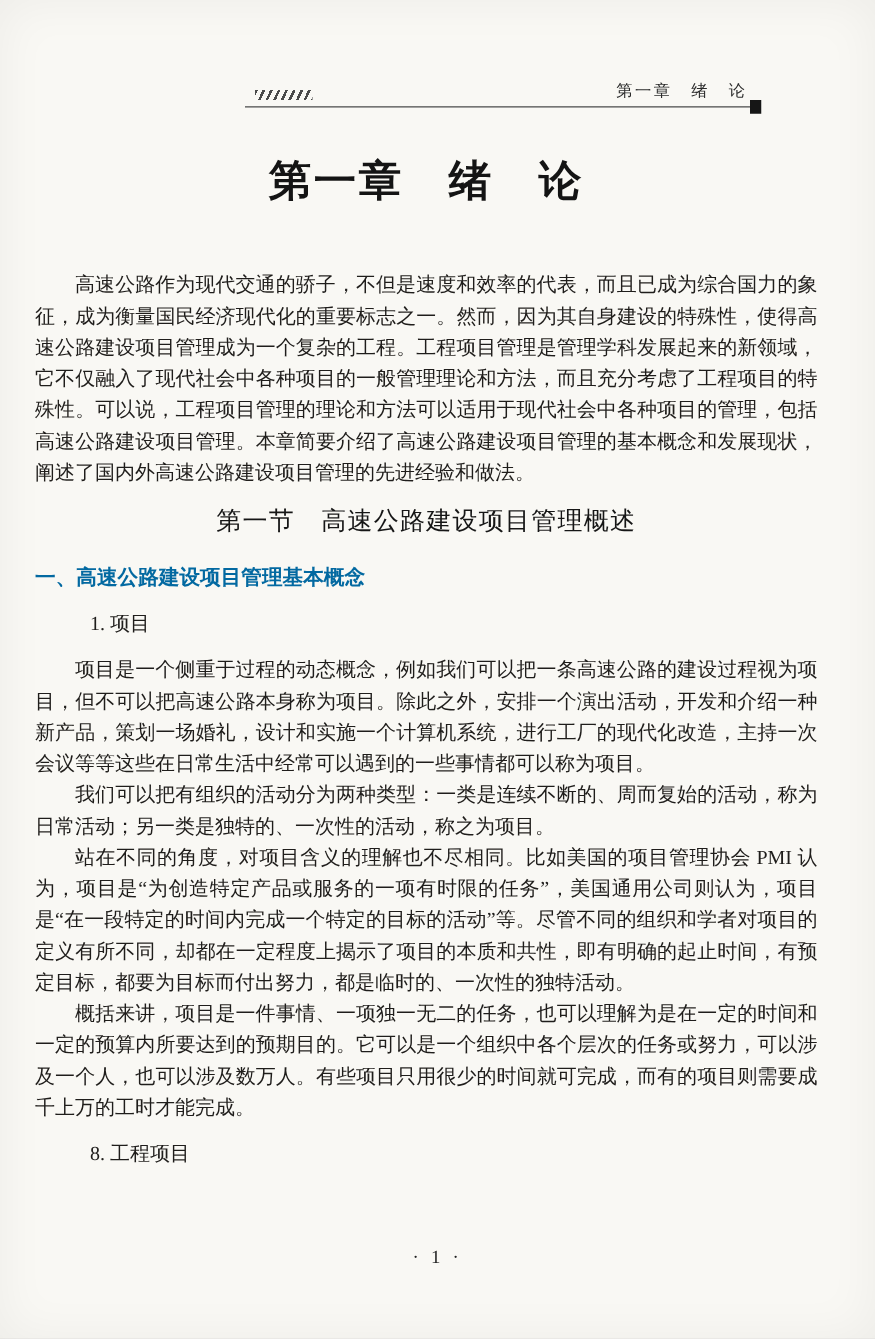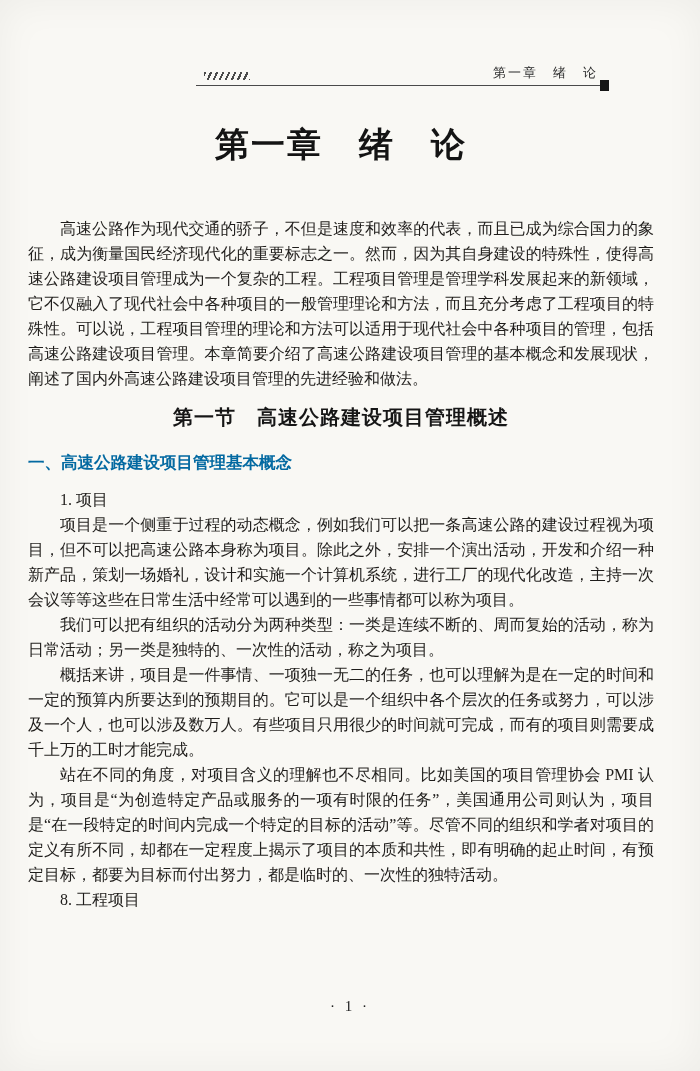--- a/index.html
+++ b/index.html
@@ -37,27 +37,27 @@
     margin: 58px 0 0; text-align: center;
     font-size: 34px; font-weight: bold; letter-spacing: 2px; color: #141414;
   }
 
   
   .body-text { margin-top: 48px; font-size: 16px; line-height: 25px; text-align: justify; }
   .para { margin: 0; text-indent: 2em; }
 
   .section-title {
     margin: 14px 0 20px; text-align: center;
-    font-size: 20px; font-weight: bold; letter-spacing: 1px; color: #161616;
+    font-size: 20px; font-weight: normal; letter-spacing: 1px; color: #161616;
   }
   .subsection-title {
     margin: 0 0 12px; font-size: 16.5px; font-weight: bold; color: #0369a1;
     font-family: "Liberation Sans", "DejaVu Sans", sans-serif;
   }
-  .item-label { margin: 0; text-indent: 2em; }
+  .item-label { margin: 12px; text-indent: 2em; }
 
   .page-number {
     position: absolute; left: 0; right: 0; bottom: 56px;
     text-align: center; font-size: 15px; color: #222; letter-spacing: 3px;
   }
 </style>
 </head>
 <body>
 
 <div class="page">
@@ -81,23 +81,23 @@
     <h2 class="section-title">第一节　高速公路建设项目管理概述</h2>
 
     <h3 class="subsection-title">一、高速公路建设项目管理基本概念</h3>
 
     <p class="item-label">1. 项目</p>
 
     <p class="para">项目是一个侧重于过程的动态概念，例如我们可以把一条高速公路的建设过程视为项目，但不可以把高速公路本身称为项目。除此之外，安排一个演出活动，开发和介绍一种新产品，策划一场婚礼，设计和实施一个计算机系统，进行工厂的现代化改造，主持一次会议等等这些在日常生活中经常可以遇到的一些事情都可以称为项目。</p>
 
     <p class="para">我们可以把有组织的活动分为两种类型：一类是连续不断的、周而复始的活动，称为日常活动；另一类是独特的、一次性的活动，称之为项目。</p>
 
+    <p class="para">站在不同的角度，对项目含义的理解也不尽相同。比如美国的项目管理协会 PMI 认为，项目是“为创造特定产品或服务的一项有时限的任务”，美国通用公司则认为，项目是“在一段特定的时间内完成一个特定的目标的活动”等。尽管不同的组织和学者对项目的定义有所不同，却都在一定程度上揭示了项目的本质和共性，即有明确的起止时间，有预定目标，都要为目标而付出努力，都是临时的、一次性的独特活动。</p>
+
     <p class="para">概括来讲，项目是一件事情、一项独一无二的任务，也可以理解为是在一定的时间和一定的预算内所要达到的预期目的。它可以是一个组织中各个层次的任务或努力，可以涉及一个人，也可以涉及数万人。有些项目只用很少的时间就可完成，而有的项目则需要成千上万的工时才能完成。</p>
-
-    <p class="para">站在不同的角度，对项目含义的理解也不尽相同。比如美国的项目管理协会 PMI 认为，项目是“为创造特定产品或服务的一项有时限的任务”，美国通用公司则认为，项目是“在一段特定的时间内完成一个特定的目标的活动”等。尽管不同的组织和学者对项目的定义有所不同，却都在一定程度上揭示了项目的本质和共性，即有明确的起止时间，有预定目标，都要为目标而付出努力，都是临时的、一次性的独特活动。</p>
 
     <p class="item-label">8. 工程项目</p>
 
 
   </div>
 
   <footer class="page-number">· 1 ·</footer>
 
 </div>
 

